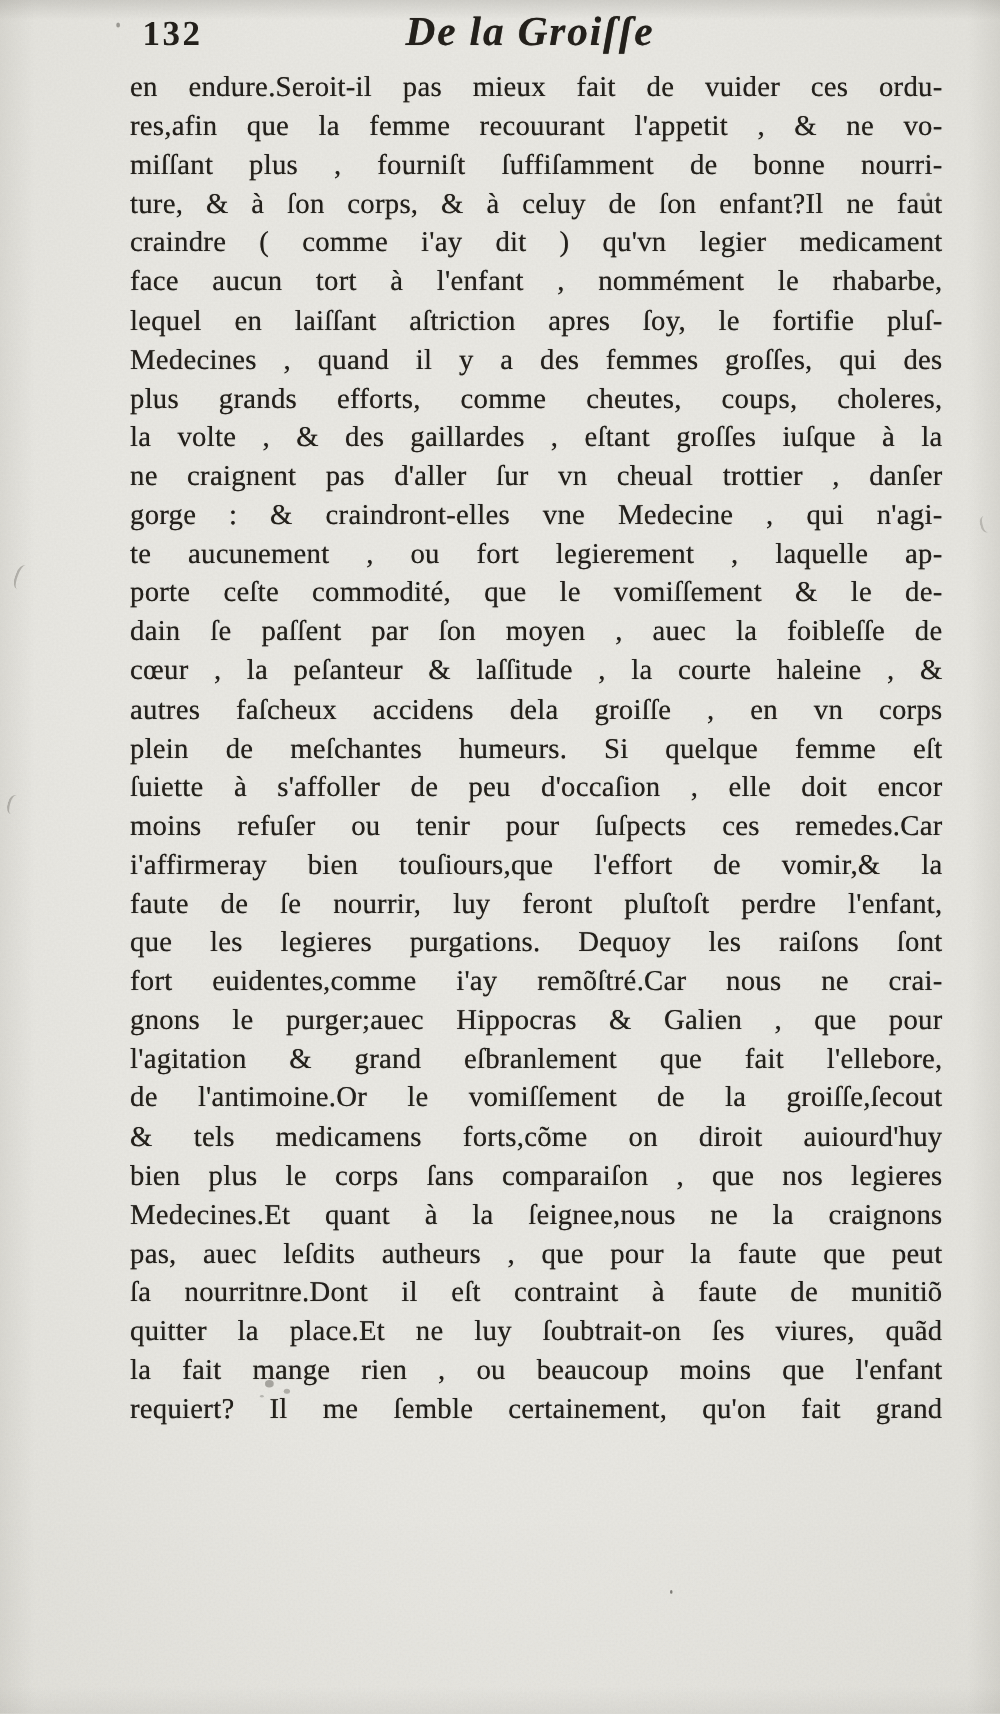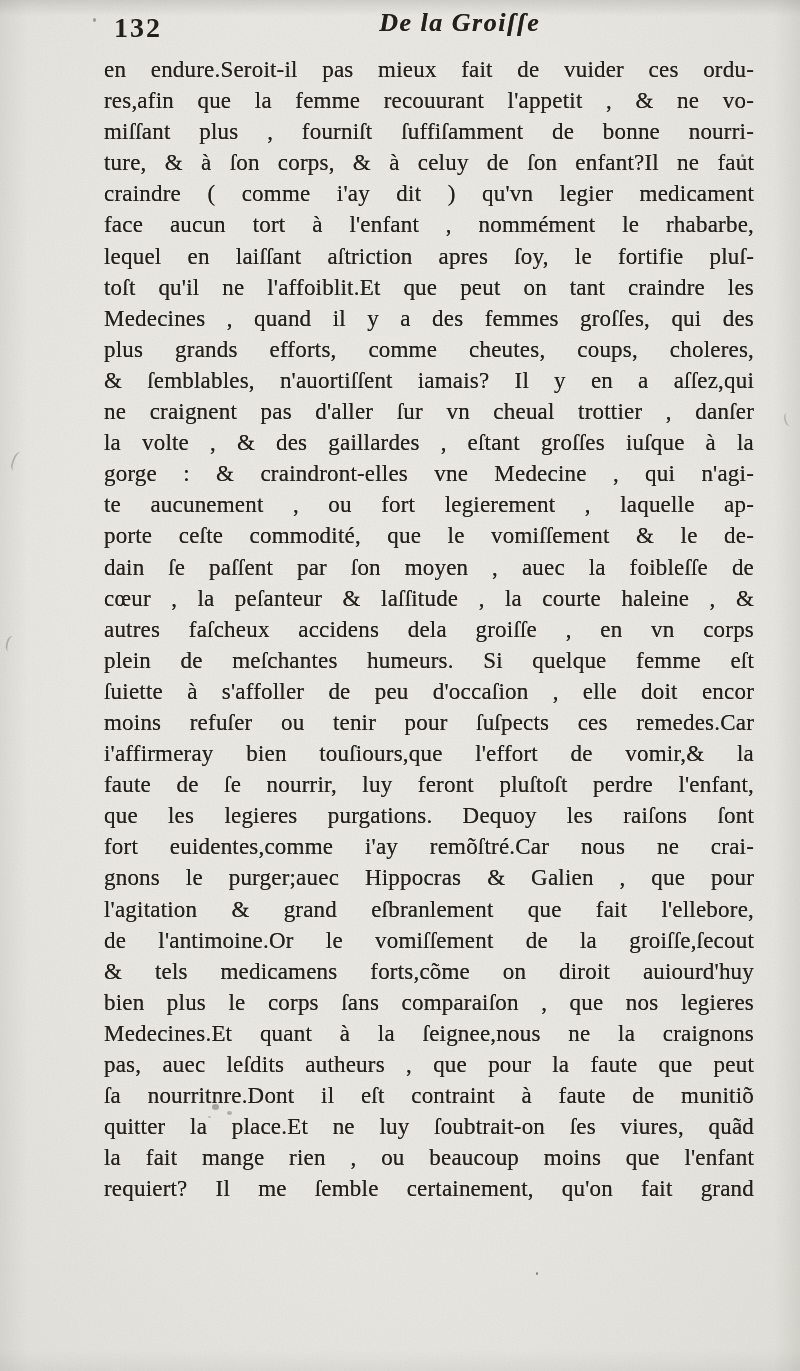--- a/index.html
+++ b/index.html
@@ -45,24 +45,23 @@
     font-weight: bold;
     letter-spacing: 2px;
   }
   .running-title {
     position: absolute;
     left: 50%;
     top: 0;
     transform: translateX(-52%);
     font-style: italic;
     font-weight: bold;
-    font-size: 26px;
+    font-size: 33px;
     letter-spacing: 1.5px;
     text-shadow: 0 0 0.6px rgba(35,30,24,0.65);
-    margin-left: 35px;
   }
 
   .text-block {
     position: absolute;
     left: 104px;
     top: 54px;
     width: 650px;
     overflow: hidden;
   }
   .line {
@@ -118,26 +117,24 @@
   </div>
 
   <div class="text-block">
       <div class="line">en endure.Seroit-il pas mieux fait de vuider ces ordu-</div>
       <div class="line">res,afin que la femme recouurant l'appetit , &amp; ne vo-</div>
       <div class="line">miſſant plus , fourniſt ſuffiſamment de bonne nourri-</div>
       <div class="line">ture, &amp; à ſon corps, &amp; à celuy de ſon enfant?Il ne faut</div>
       <div class="line">craindre ( comme i'ay dit ) qu'vn legier medicament</div>
       <div class="line">face aucun tort à l'enfant , nommément le rhabarbe,</div>
       <div class="line">lequel en laiſſant aſtriction apres ſoy, le fortifie pluſ-</div>
-      <div class="line">toſt qu'il ne l'affoiblit.Et que peut on tant craindre les</div>
       <div class="line">Medecines , quand il y a des femmes groſſes, qui des</div>
       <div class="line">plus grands efforts, comme cheutes, coups, choleres,</div>
-      <div class="line">&amp; ſemblables, n'auortiſſent iamais? Il y en a aſſez,qui</div>
+      <div class="line">la volte , &amp; des gaillardes , eſtant groſſes iuſque à la</div>
       <div class="line">ne craignent pas d'aller ſur vn cheual trottier , danſer</div>
-      <div class="line">la volte , &amp; des gaillardes , eſtant groſſes iuſque à la</div>
       <div class="line">gorge : &amp; craindront-elles vne Medecine , qui n'agi-</div>
       <div class="line">te aucunement , ou fort legierement , laquelle ap-</div>
       <div class="line">porte ceſte commodité, que le vomiſſement &amp; le de-</div>
       <div class="line">dain ſe paſſent par ſon moyen , auec la foibleſſe de</div>
       <div class="line">cœur , la peſanteur &amp; laſſitude , la courte haleine , &amp;</div>
       <div class="line">autres faſcheux accidens dela groiſſe , en vn corps</div>
       <div class="line">plein de meſchantes humeurs. Si quelque femme eſt</div>
       <div class="line">ſuiette à s'affoller de peu d'occaſion , elle doit encor</div>
       <div class="line">moins refuſer ou tenir pour ſuſpects ces remedes.Car</div>
       <div class="line">i'affirmeray bien touſiours,que l'effort de vomir,&amp; la</div>

